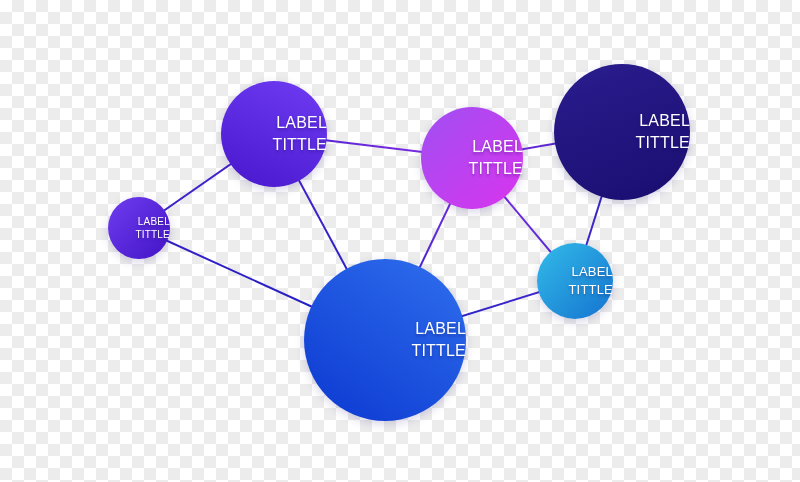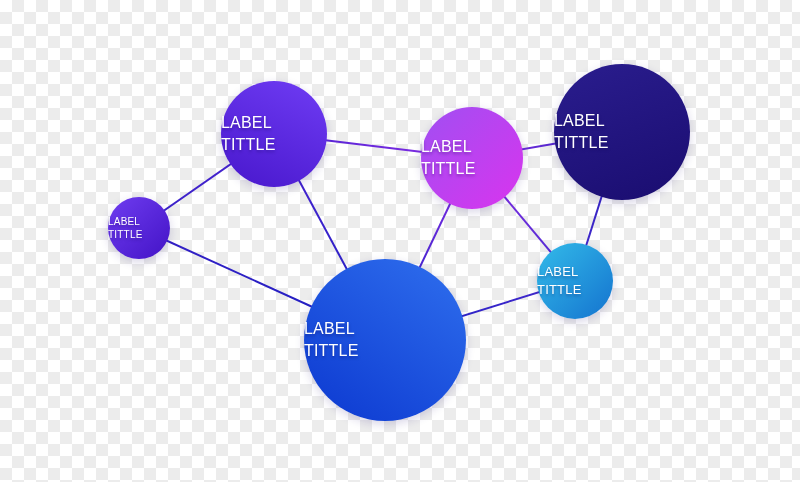--- a/index.html
+++ b/index.html
@@ -30,21 +30,21 @@
     top: 0;
     width: 800px;
     height: 482px;
     display: block;
   }
   .node {
     position: absolute;
     border-radius: 50%;
     display: flex;
     flex-direction: column;
-    align-items: flex-start;
+    align-items: flex-end;
     justify-content: center;
     text-align: center;
     color: var(--text-color, #ffffff);
     line-height: 1.35;
     letter-spacing: 0.2px;
     text-shadow: 0 2px 3px rgba(20, 10, 80, 0.35);
     box-shadow: 0 3px 10px rgba(40, 20, 120, 0.18);
     user-select: none;
   }
   .node span {

